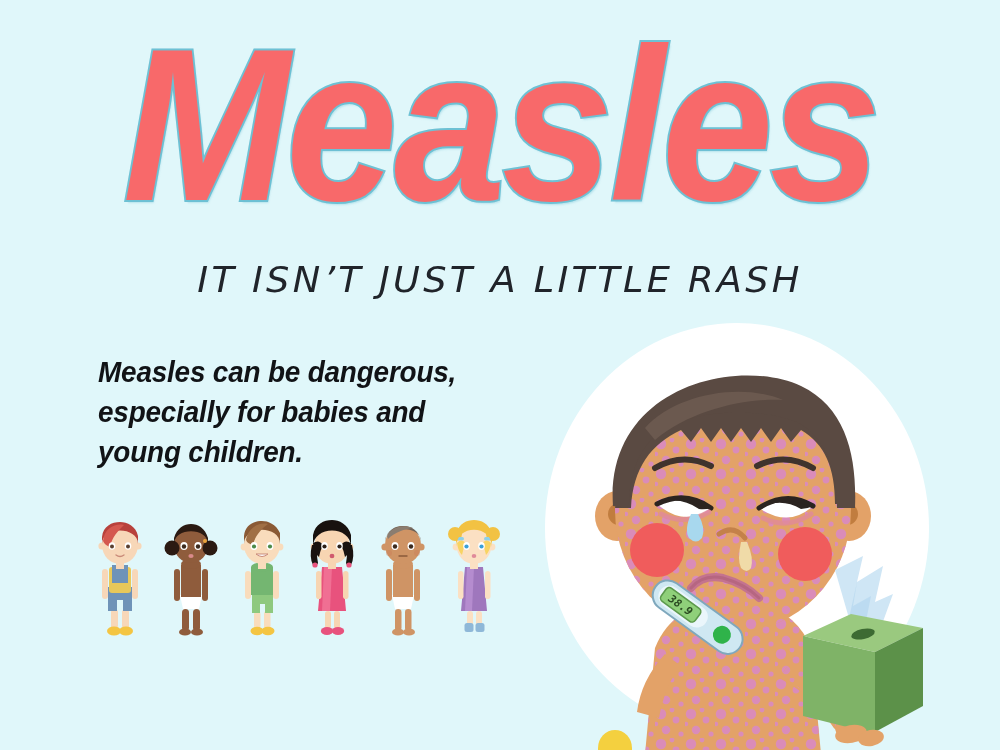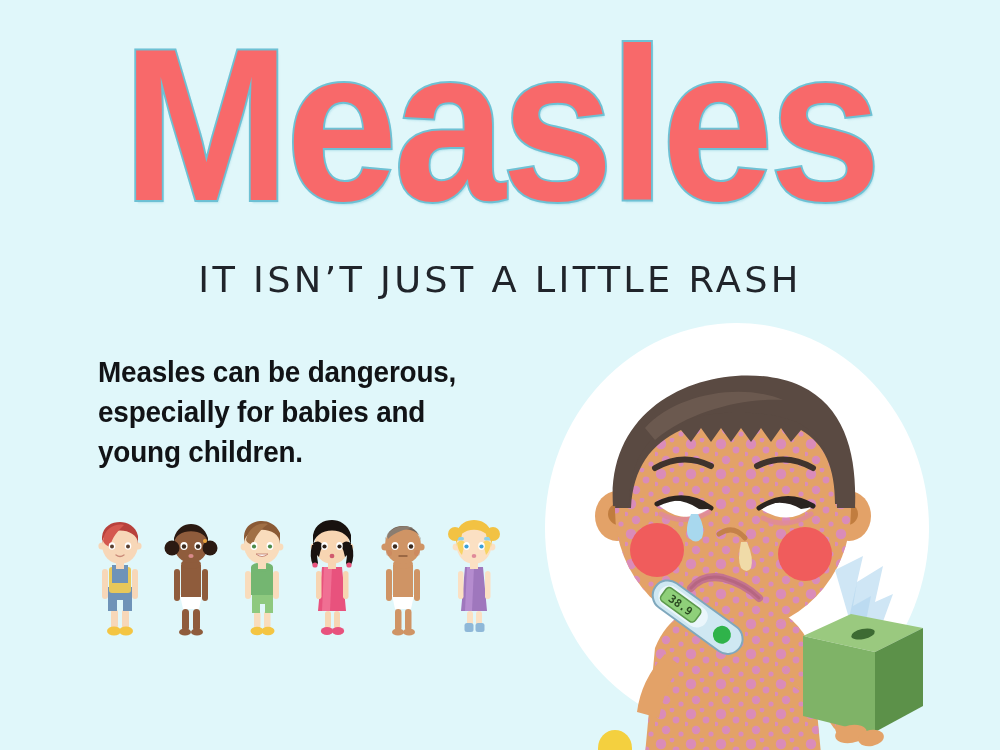--- a/index.html
+++ b/index.html
@@ -8,20 +8,21 @@
   body {
     background:#e0f7fa;
     font-family:"Liberation Sans", sans-serif;
     position:relative;
   }
   #poster {
     position:relative;
     width:1000px; height:750px;
     background:#e0f7fa;
     overflow:hidden;
+    font-style:italic;
   }
 
   
   #title {
     position:absolute;
     left:0; right:0;
     top:16px;
     text-align:center;
     font-family:"Liberation Sans", sans-serif;
     font-weight:bold;

